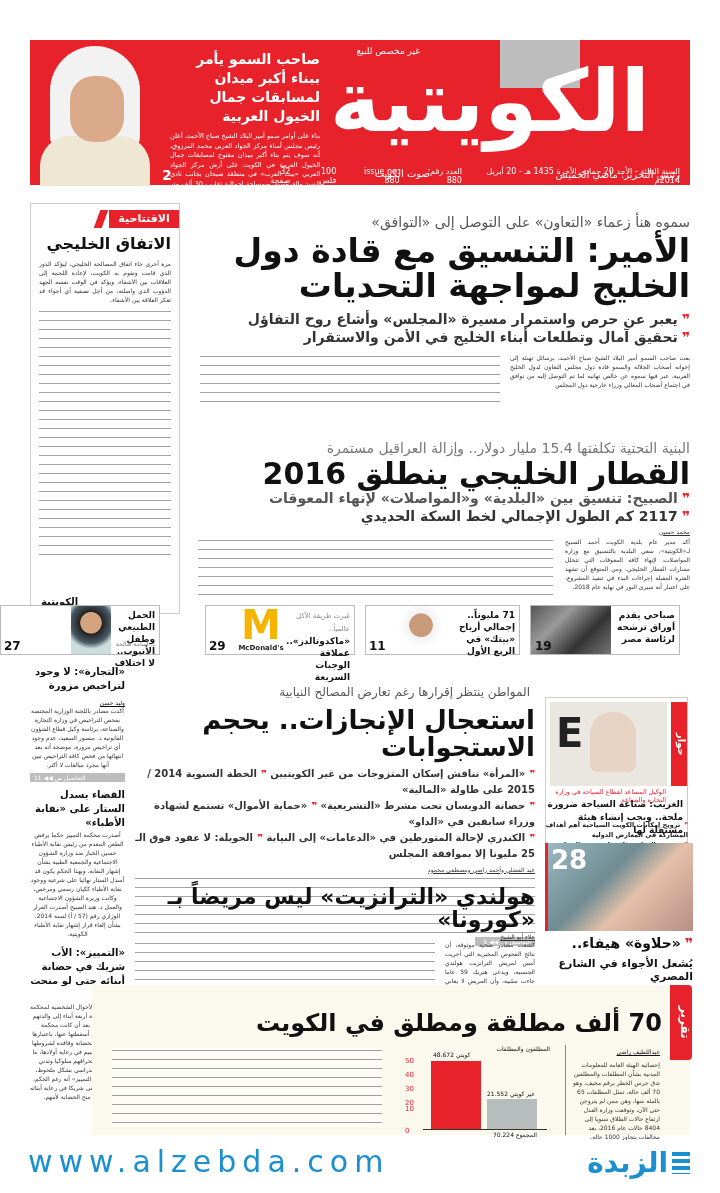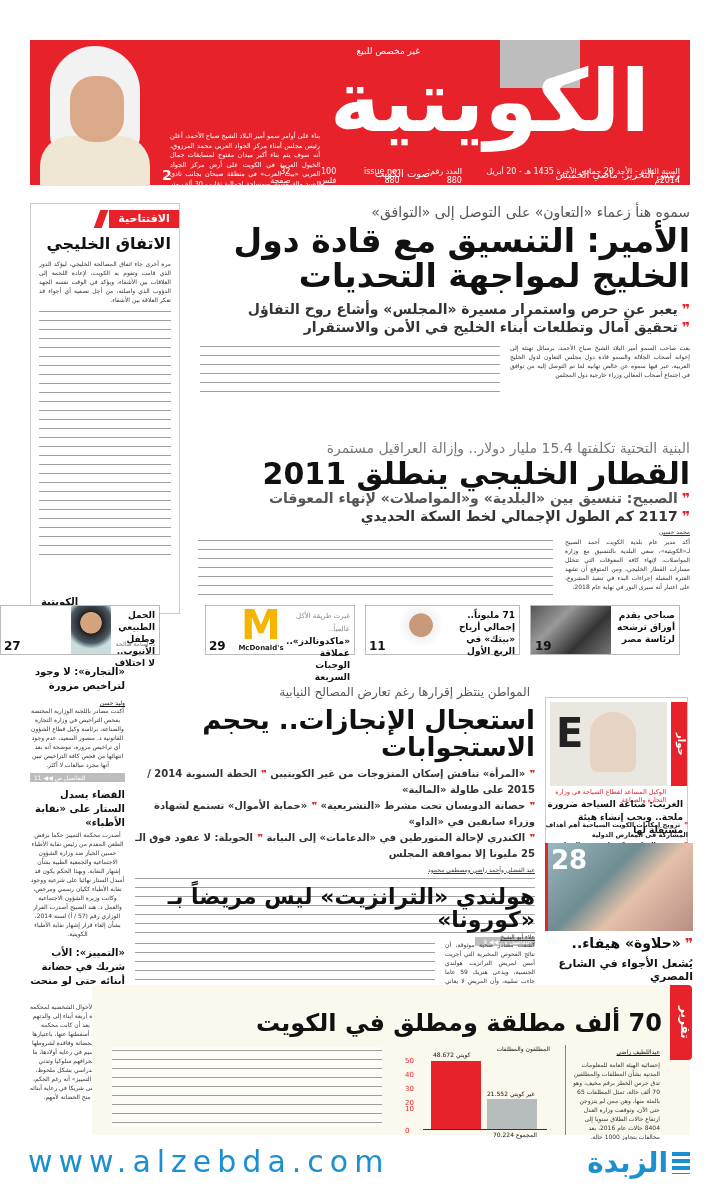--- a/index.html
+++ b/index.html
@@ -71,52 +71,53 @@
   <div class="notsale">غير مخصص للبيع</div>
   <div class="voice">صوت الكويت</div>
   <div class="editor" style="top:129px">رئيس التحرير: ماضي الخميس</div>
   <div class="issue">
     <span>السنة الثالثة - الأحد 20 جمادى الآخرة 1435 هـ - 20 أبريل 2014م</span>
     <span>العدد رقم: 880</span>
     <span>issue no: 880</span>
     <span>100 فلس</span>
     <span>32 صفحة</span>
   </div>
+  <div class="headline">صاحب السمو يأمر ببناء أكبر ميدان لمسابقات جمال الخيول العربية</div>
   <div class="blurb">بناء على أوامر سمو أمير البلاد الشيخ صباح الأحمد، أعلن رئيس مجلس أمناء مركز الجواد العربي محمد المرزوق، أنه سوف يتم بناء أكبر ميدان مفتوح لمسابقات جمال الخيول العربية في الكويت على أرض مركز الجواد العربي «بيت العرب» في منطقة صبحان بجانب نادي الصيد والفروسية، وبمساحة إجمالية تقارب 30 ألف متر مربع وبتكلفة مقدارها 1.064.611 دينارا.</div>
   <div class="pgnum">2</div>
   <div class="portrait">
     <div class="head"></div>
       <div class="body"></div>
       <div class="face"></div>
   </div>
 </div>
 
 <div id="edit" class="abs">
   <div class="tag">الافتتاحية</div>
   <div class="tagstripe"></div>
   <h3>الاتفاق الخليجي</h3>
   <div class="body col">
     <p>مرة أخرى جاء اتفاق المصالحة الخليجي، ليؤكد الدور الذي قامت وتقوم به الكويت، لإعادة اللحمة إلى العلاقات بين الأشقاء، ويؤكد في الوقت نفسه الجهد الدؤوب الذي واصلته، من أجل تصفية أي أجواء قد تعكر العلاقة بين الأشقاء.</p>
     <div class="ph" style="height:250px;margin-top:4px"></div>
   </div>
   <div class="sig">الكويتية</div>
 </div>
 
-<div class="abs" style="right:30px;top:204px;width:500px;text-align:right">
+<div class="abs" style="right:30px;top:214px;width:500px;text-align:right">
   <div class="kicker">سموه هنأ زعماء «التعاون» على التوصل إلى «التوافق»</div>
   <div class="hl" style="font-size:33px;margin-top:4px">الأمير: التنسيق مع قادة دول الخليج لمواجهة التحديات</div>
   <div class="sub" style="margin-top:8px"><span class="q">❞</span><span>يعبر عن حرص واستمرار مسيرة «المجلس» وأشاع روح التفاؤل</span></div>
   <div class="sub" style="margin-top:2px"><span class="q">❞</span><span>تحقيق آمال وتطلعات أبناء الخليج في الأمن والاستقرار</span></div>
   <div class="col" style="margin-top:8px;width:180px;float:right">بعث صاحب السمو أمير البلاد الشيخ صباح الأحمد، برسائل تهنئة إلى إخوانه أصحاب الجلالة والسمو قادة دول مجلس التعاون لدول الخليج العربية، عبر فيها سموه عن خالص تهانيه لما تم التوصل إليه من توافق في اجتماع أصحاب المعالي وزراء خارجية دول المجلس</div>
   <div class="ph" style="float:right;width:300px;height:54px;margin:8px 10px 0 0"></div>
 </div>
 
 <div class="abs" style="right:30px;top:440px;width:500px;text-align:right">
   <div class="kicker" style="color:#777">البنية التحتية تكلفتها 15.4 مليار دولار.. وإزالة العراقيل مستمرة</div>
-  <div class="hl" style="font-size:30px;margin-top:2px">القطار الخليجي ينطلق 2011</div>
+  <div class="hl" style="font-size:30px;margin-top:2px">القطار الخليجي ينطلق 2016</div>
   <div class="sub" style="color:#555;margin-top:0"><span class="q">❞</span><span>الصبيح: تنسيق بين «البلدية» و«المواصلات» لإنهاء المعوقات</span></div>
   <div class="sub" style="margin-top:2px"><span class="q">❞</span><span>2117 كم الطول الإجمالي لخط السكة الحديدي</span></div>
   <div style="font-size:6px;color:#333;margin-top:4px;text-decoration:underline">محمد حسين</div>
   <div class="col" style="width:125px;float:right;margin-top:2px">أكد مدير عام بلدية الكويت أحمد الصبيح لـ«الكويتية»، سعي البلدية بالتنسيق مع وزارة المواصلات، لإنهاء كافة المعوقات التي تتخلل مسارات القطار الخليجي، ومن المتوقع أن تشهد الفترة المقبلة إجراءات البدء في تنفيذ المشروع، على اعتبار أنه سيرى النور في نهاية عام 2018.</div>
   <div class="ph" style="float:right;width:355px;height:62px;margin:2px 12px 0 0"></div>
 </div>
 
 <div class="abs teaser" style="right:40px;width:150px">
   <div class="img" style="left:0;width:80px;background:linear-gradient(135deg,#555,#999,#333,#777)"></div>
   <div class="t" style="width:60px">صباحي يقدم أوراق ترشحه لرئاسة مصر</div>

